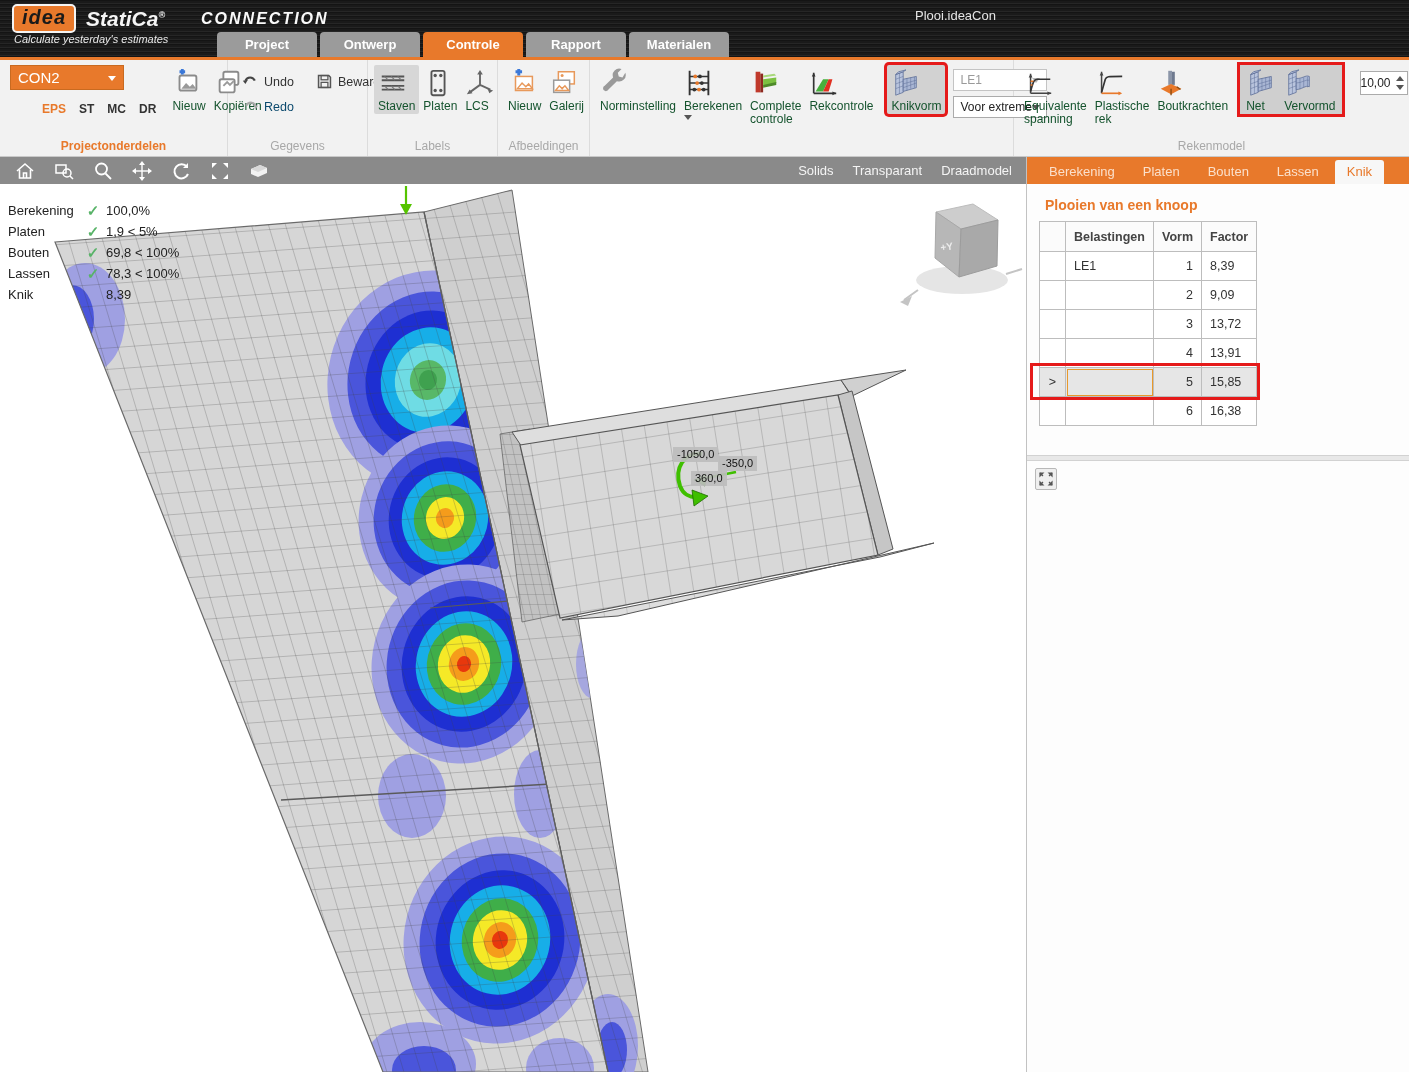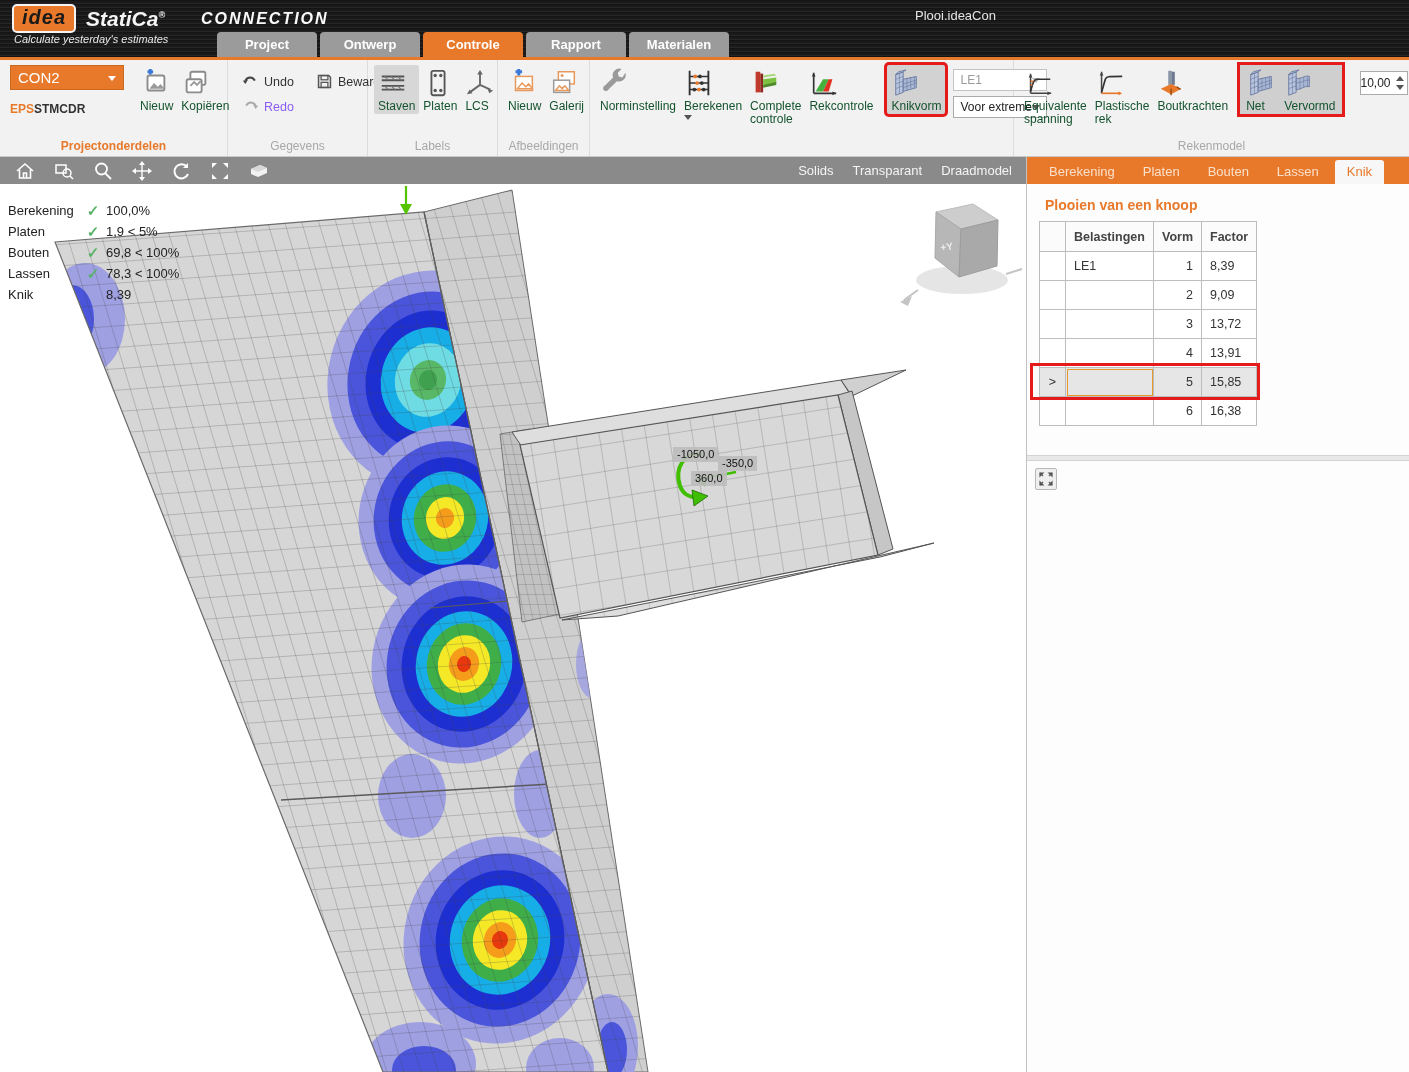--- a/index.html
+++ b/index.html
@@ -51,27 +51,27 @@
     display:flex; align-items:center; justify-content:space-between; padding:0 6px;
     font-size:12px; color:#222; margin-bottom:5px; }
   .combo .caret-down { margin-top:0; }
   .combo.disabled { color:#9a9a9a; border-color:#c4c4c4; }
   .combo.disabled .caret-down { border-top-color:#b5b5b5; }
   .combo-col { display:flex; flex-direction:column; margin-left:8px; margin-top:4px; }
   .combo-orange { width:114px; height:25px; background:#E8792B; border:1px solid #c96a20;
     color:#fff; font-size:15px; display:flex; align-items:center; justify-content:space-between;
     padding:8px 7px; }
   .combo-orange .caret-down { border-top-color:#fff; }
-  .modes { display:flex; margin-top:12px; font-size:12px; font-weight:bold; color:#333; }
+  .modes { display:flex; gap:13px; margin-top:12px; font-size:12px; font-weight:bold; color:#333;margin-left:32px; }
   .modes .on { color:#E8792B; }
   .flat-rows { display:flex; flex-direction:column; gap:8px; padding-top:8px; padding-left:8px; }
   .flat-row { display:flex; gap:22px; }
   .flat-btn { display:flex; align-items:center; gap:5px; font-size:12.5px; color:#333; }
   .flat-btn svg { width:17px; height:17px; }
-  .flat-btn.disabled { color:#8b5cf6; }
+  .flat-btn.disabled { color:#0c4a6e; }
   .spin { width:62px; height:24px; border:1px solid #ababab; background:#fff;
     margin-left:10px; margin-top:6px; position:relative; font-size:12px; color:#222;
     display:flex; align-items:center; justify-content:flex-end; padding-right:16px; }
   .spin .up, .spin .dn { position:absolute; right:3px; width:0; height:0;
     border-left:4px solid transparent; border-right:4px solid transparent; }
   .spin .up { top:4px; border-bottom:5px solid #555; }
   .spin .dn { bottom:4px; border-top:5px solid #555; }
 
   
   .vp-toolbar { position:absolute; left:0; top:157px; width:1026px; height:27px;

